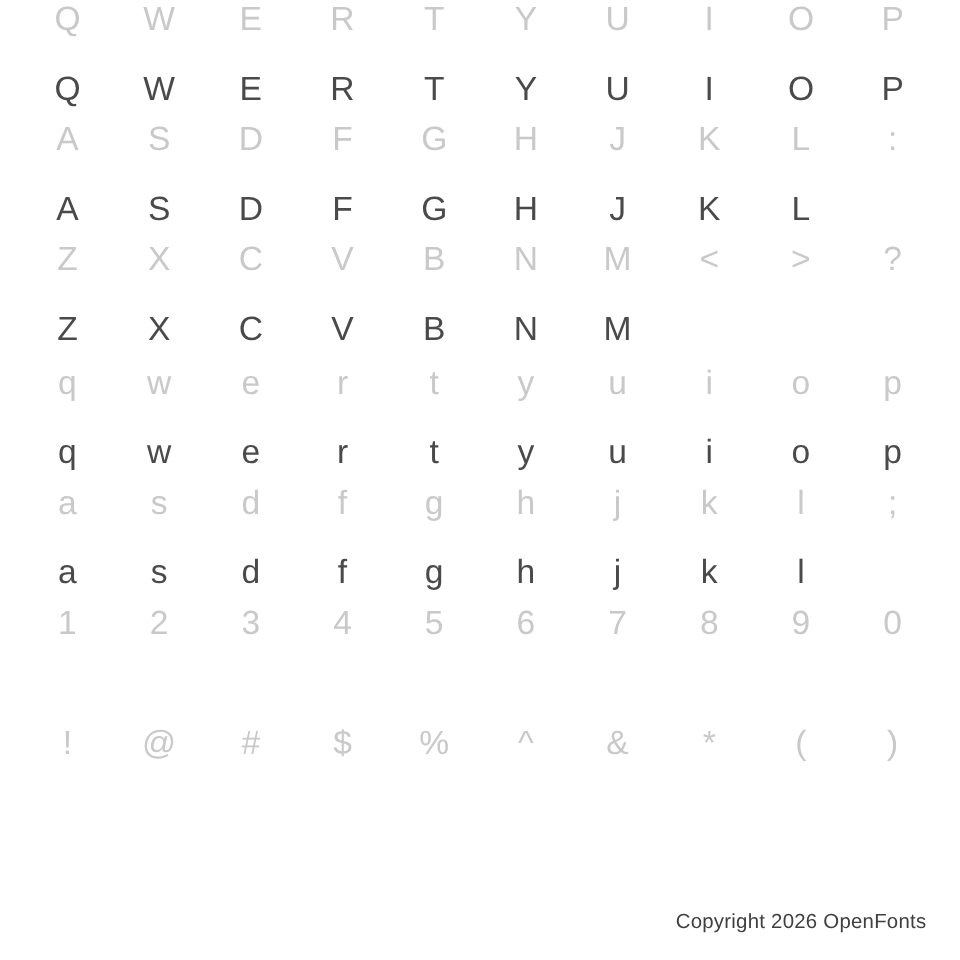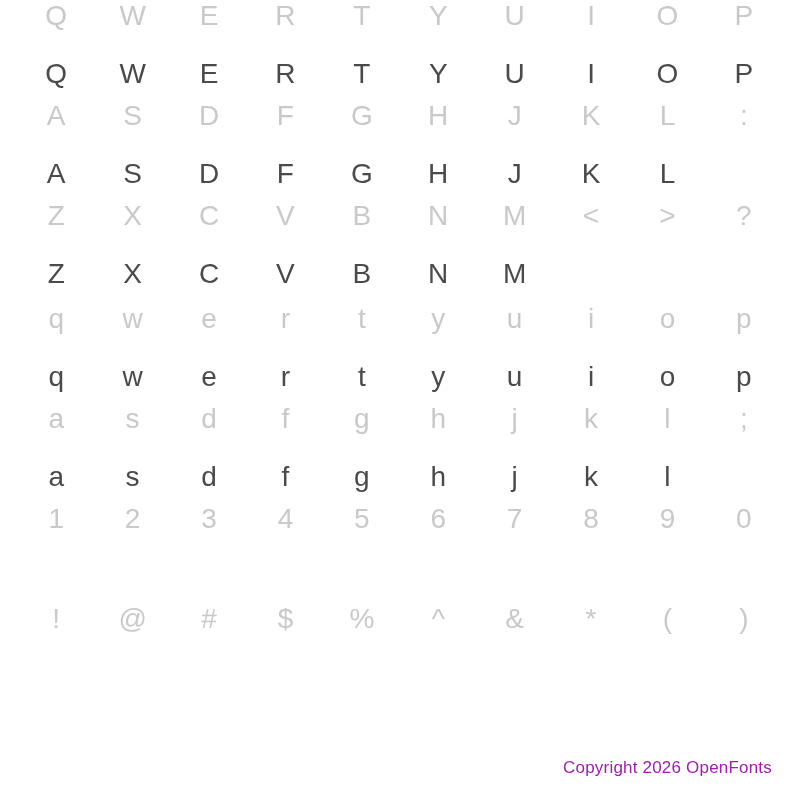--- a/index.html
+++ b/index.html
@@ -43,21 +43,21 @@
     font-size: 28px;
     font-weight: 300;
   }
   .pair {
     margin-bottom: 0;
   }
   .copyright {
     position: absolute;
     right: 28px;
     bottom: 22px;
-    color: #a21caf;
+    color: #404040;
     font-size: 17px;
     letter-spacing: 0.2px;
   }
 </style>
 </head>
 <body>
 
 <div id="specimen">
 
   <div class="pair" style="position:absolute;left:0;top:2px;width:800px;">

